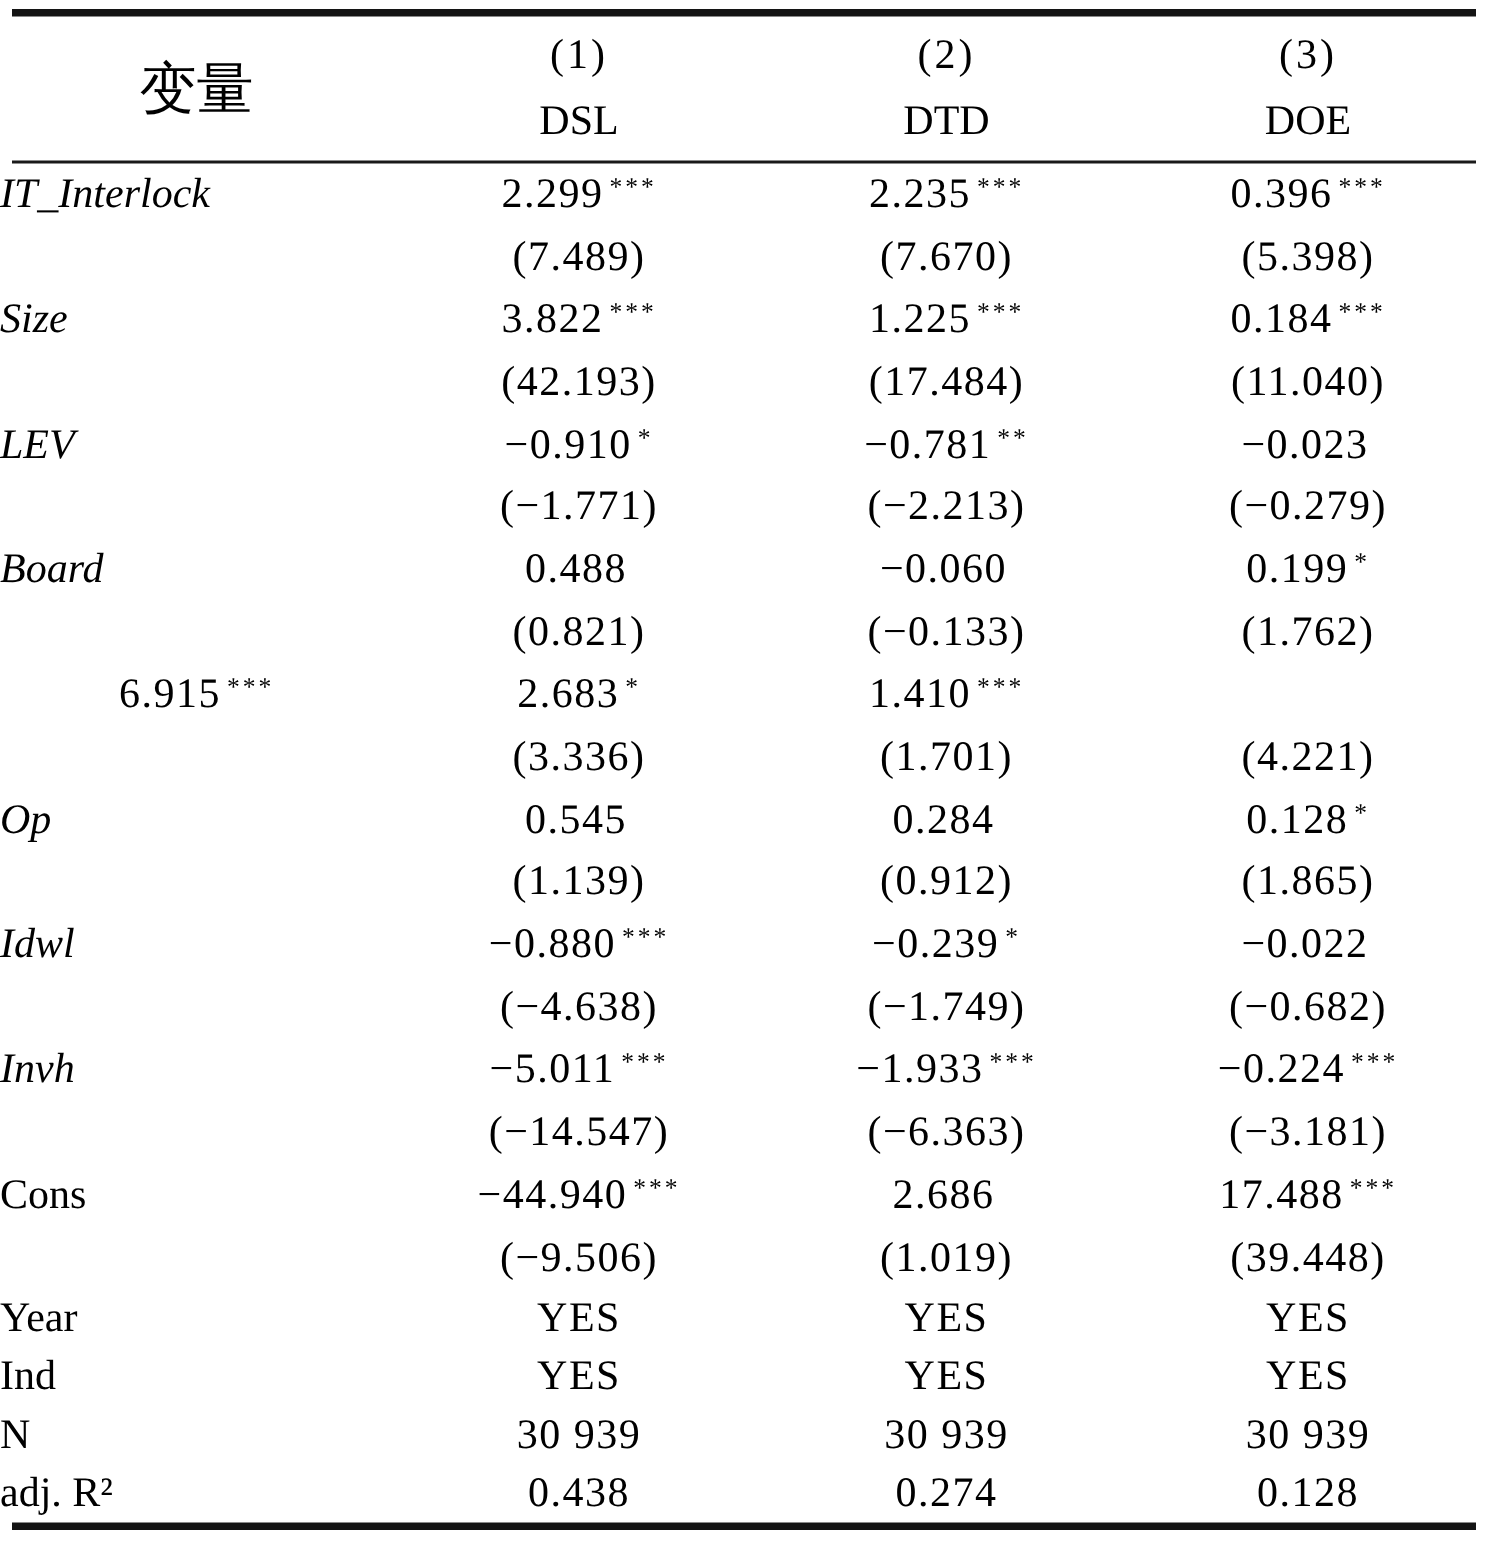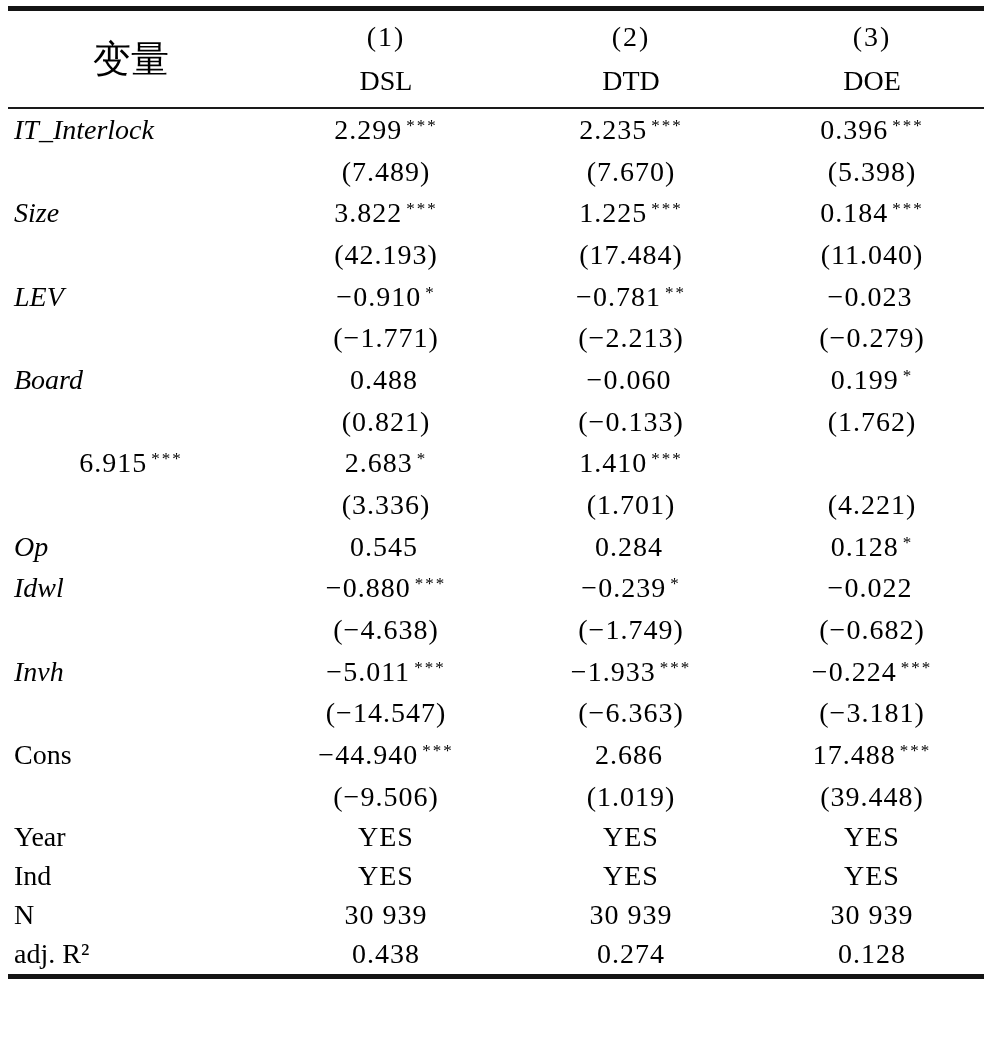--- a/index.html
+++ b/index.html
@@ -11,21 +11,21 @@
   .rule-thick{height:5px;background:#141414;margin:0 8px}
   .rule-thin{height:2px;background:#1a1a1a;margin:0 8px}
   .grid{display:grid;grid-template-columns:262px 248px 242px 240px;align-items:center}
   .header-grid{height:96px}
   .var-head{text-align:center;font-size:38px}
   .col-head{display:flex;flex-direction:column;align-items:center;justify-content:center;gap:12px;height:100%}
   .col-head .cnum{letter-spacing:2px}
   .col-head .model{}
   .r{height:41.7px}
   .m{height:39px}
-  .lbl{padding-left:14px;font-style:italic}
+  .lbl{font-style:italic}
   .lbl.roman{font-style:normal}
   .num{text-align:center;letter-spacing:1px;white-space:nowrap}
   .sig{font-size:17px;vertical-align:8px;letter-spacing:2px;margin-left:4px}
   .bottom-pad{height:14px}
 </style>
 </head>
 <body>
 
 <div class="table-wrap">
   <div class="rule-thick"></div>
@@ -111,20 +111,26 @@
     <div class="num">(1.701)</div>
     <div class="num">(4.221)</div>
   </div>
 
   <div class="grid r">
     <div class="lbl">Op</div>
     <div class="num"><span>0.545</span><sup class="sig"></sup></div>
     <div class="num"><span>0.284</span><sup class="sig"></sup></div>
     <div class="num"><span>0.128</span><sup class="sig">*</sup></div>
   </div>
+  <div class="grid r">
+    <div></div>
+    <div class="num">(1.139)</div>
+    <div class="num">(0.912)</div>
+    <div class="num">(1.865)</div>
+  </div>
 
   <div class="grid r">
     <div class="lbl">Idwl</div>
     <div class="num"><span>−0.880</span><sup class="sig">***</sup></div>
     <div class="num"><span>−0.239</span><sup class="sig">*</sup></div>
     <div class="num"><span>−0.022</span><sup class="sig"></sup></div>
   </div>
   <div class="grid r">
     <div></div>
     <div class="num">(−4.638)</div>

